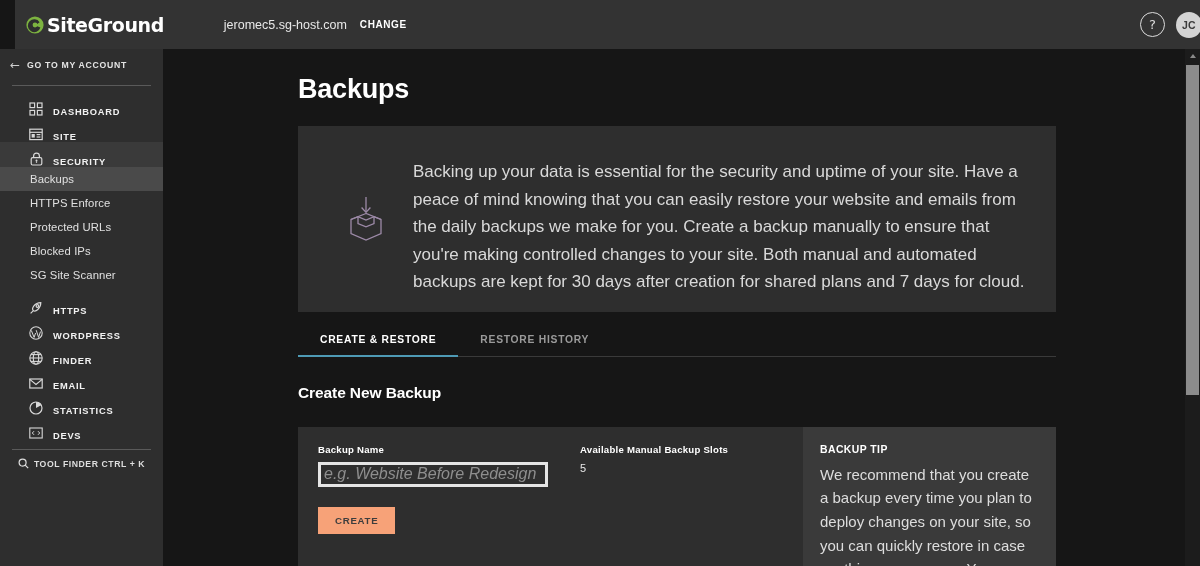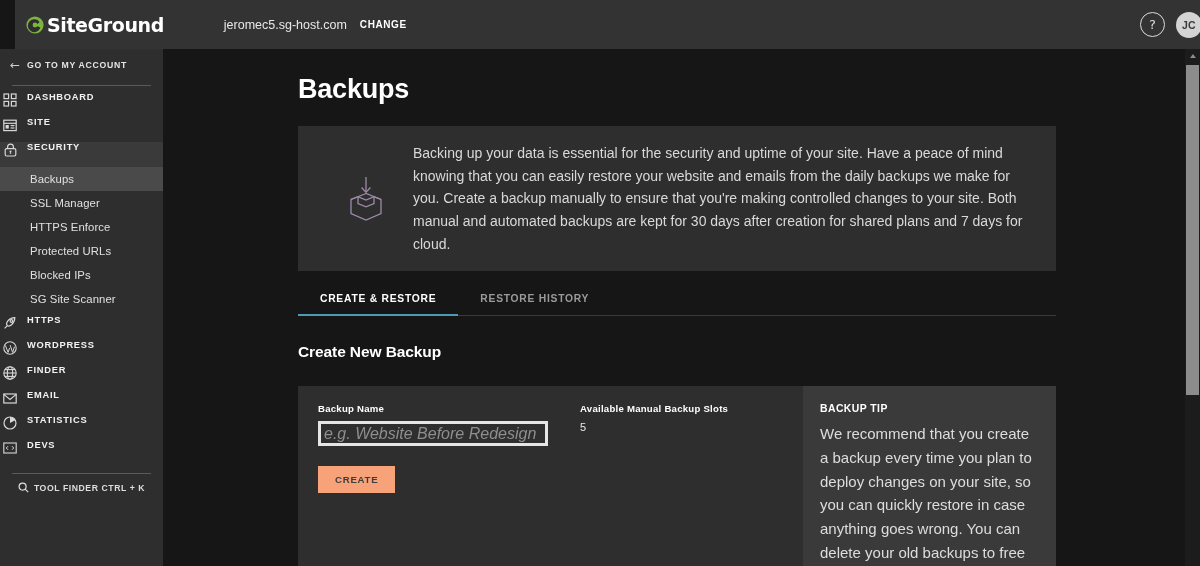--- a/index.html
+++ b/index.html
@@ -95,23 +95,23 @@
   .back-label {
     color: #e4e4e4; font-size: 8.7px;
     font-weight: bold; letter-spacing: 0.7px;
   }
   .divider {
     height: 1px; background: #5a5a5a;
     margin: 4px 12px 6px 12px;
   }
   .nav-group { color: #fff; }
   .nav-item {
-    display: flex; align-items: flex-start;
+    display: flex; align-items: flex-end;
     height: 25px;
-    padding-left: 2px;
+    padding-left: 28px;
     cursor: pointer;
   }
   .nav-item.top-level { height: 25px; }
   .nav-item.active-group { background: #3a3a3a; }
   .nav-icon {
     width: 16px; height: 16px;
     margin-right: 9px;
     display: flex; align-items: center; justify-content: center;
     flex: 0 0 auto;
   }
@@ -171,22 +171,23 @@
     margin-top: 21px;
     width: 758px;
     background: #2e2e2e;
     display: flex;
     align-items: center;
     padding: 16px 26px 16px 20px;
   }
   .banner-icon { flex: 0 0 auto; width: 95px; display:flex; justify-content:center; }
   .banner-text {
     color: #d9d9d9;
-    font-size: 14px;
+    font-size: 17px;
     line-height: 1.62;
+    margin-top: 16px;
   }
   .tabs {
     margin-top: 22px;
     width: 758px;
     display: flex;
     border-bottom: 1px solid #3a3a3a;
   }
   .tab {
     color: #9a9a9a;
     font-size: 10.3px;
@@ -396,23 +397,20 @@
           <line x1="6.5" y1="9.3" x2="6.5" y2="10.8"></line>
         </svg>
       </span>
       <span class="nav-label">SECURITY</span>
     </div>
 
     <div class="sub-item active">
       <span class="sub-label">Backups</span>
     </div>
     <div class="sub-item">
-      <span class="sub-label">SSL Manager</span>
-    </div>
-    <div class="sub-item">
       <span class="sub-label">HTTPS Enforce</span>
     </div>
     <div class="sub-item">
       <span class="sub-label">Protected URLs</span>
     </div>
     <div class="sub-item">
       <span class="sub-label">Blocked IPs</span>
     </div>
     <div class="sub-item">
       <span class="sub-label">SG Site Scanner</span>

